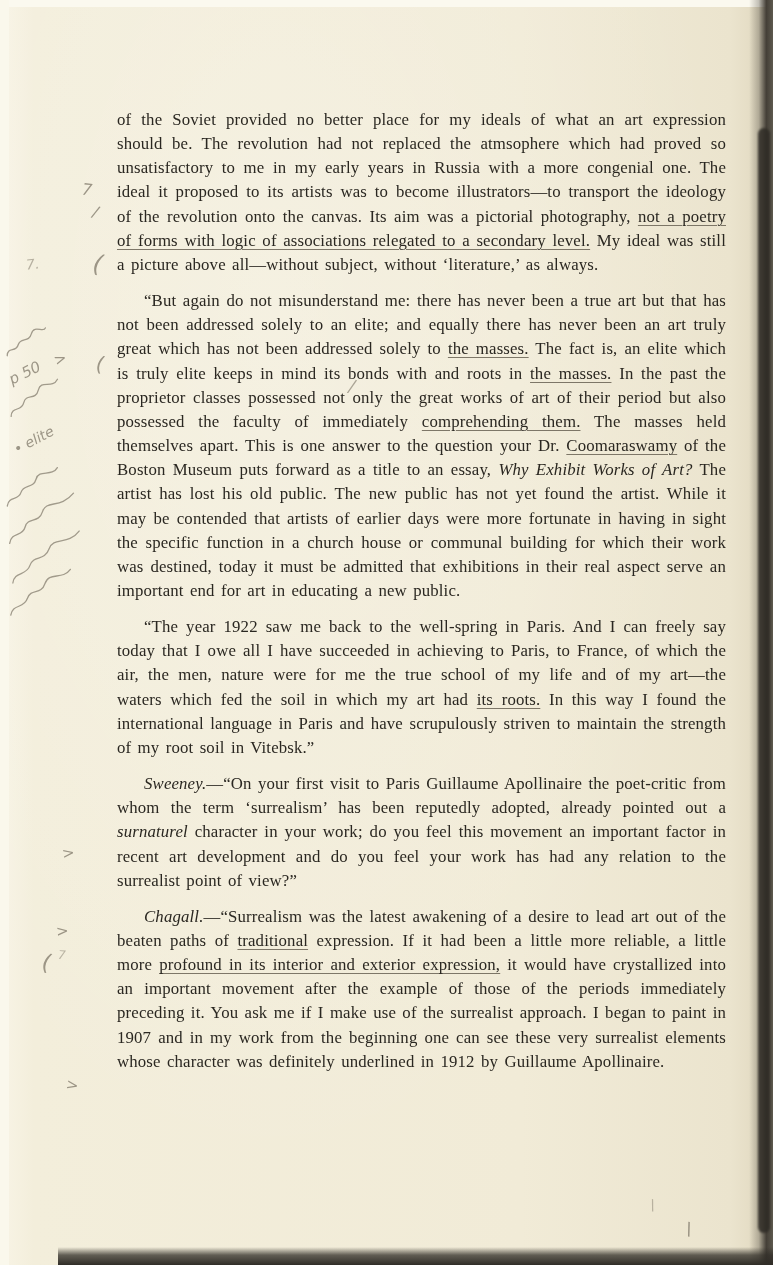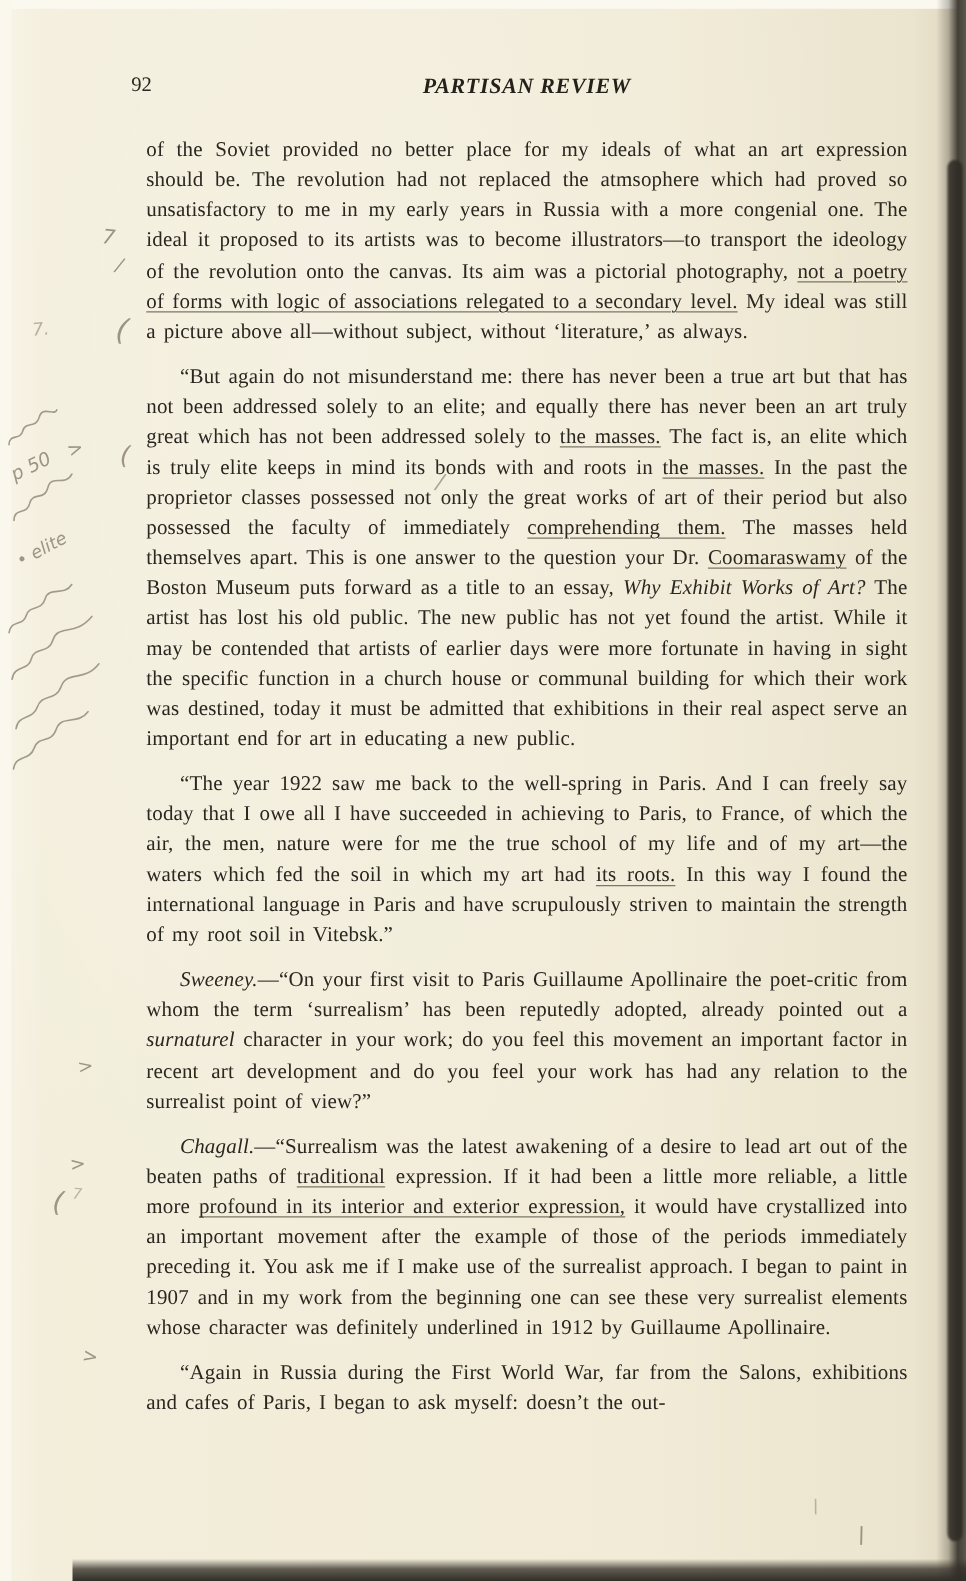--- a/index.html
+++ b/index.html
@@ -89,32 +89,27 @@
 <body>
 
 <div class="page">
 
   <div class="edge-top"></div>
   <div class="edge-left"></div>
   <div class="edge-right"></div>
   <div class="edge-right-dark"></div>
   <div class="edge-bottom"></div>
 
-  <div class="header">
-    <span class="pagenum">92</span>
-    <span class="journal">PARTISAN REVIEW</span>
-  </div>
 
   <div class="bodytext">
       <p class="para"><span>of the Soviet provided no better place for my ideals of what an art expression should be. The revolution had not replaced the atmsophere which had proved so unsatisfactory to me in my early years in Russia with a more congenial one. The ideal it proposed to its artists was to become illustrators—to transport the ideology of the revolution onto the canvas. Its aim was a pictorial photography, </span><span class="undl">not a poetry of forms with logic of associations relegated to a secondary level.</span><span> My ideal was still a picture above all—without subject, without ‘literature,’ as always.</span></p>
       <p class="para ind"><span>“But again do not misunderstand me: there has never been a true art but that has not been addressed solely to an elite; and equally there has never been an art truly great which has not been addressed solely to </span><span class="undl">the masses.</span><span> The fact is, an elite which is truly elite keeps in mind its bonds with and roots in </span><span class="undl">the masses.</span><span> In the past the proprietor classes possessed not only the great works of art of their period but also possessed the faculty of immediately </span><span class="undl">comprehending them.</span><span> The masses held themselves apart. This is one answer to the question your Dr. </span><span class="undl">Coomaraswamy</span><span> of the Boston Museum puts forward as a title to an essay, </span><span class="itl">Why Exhibit Works of Art?</span><span> The artist has lost his old public. The new public has not yet found the artist. While it may be contended that artists of earlier days were more fortunate in having in sight the specific function in a church house or communal building for which their work was destined, today it must be admitted that exhibitions in their real aspect serve an important end for art in educating a new public.</span></p>
       <p class="para ind"><span>“The year 1922 saw me back to the well-spring in Paris. And I can freely say today that I owe all I have succeeded in achieving to Paris, to France, of which the air, the men, nature were for me the true school of my life and of my art—the waters which fed the soil in which my art had </span><span class="undl">its roots.</span><span> In this way I found the international language in Paris and have scrupulously striven to maintain the strength of my root soil in Vitebsk.”</span></p>
       <p class="para ind"><span class="itl">Sweeney.</span><span>—“On your first visit to Paris Guillaume Apollinaire the poet-critic from whom the term ‘surrealism’ has been reputedly adopted, already pointed out a </span><span class="itl">surnaturel</span><span> character in your work; do you feel this movement an important factor in recent art development and do you feel your work has had any relation to the surrealist point of view?”</span></p>
       <p class="para ind"><span class="itl">Chagall.</span><span>—“Surrealism was the latest awakening of a desire to lead art out of the beaten paths of </span><span class="undl">traditional</span><span> expression. If it had been a little more reliable, a little more </span><span class="undl">profound in its interior and exterior expression,</span><span> it would have crystallized into an important movement after the example of those of the periods immediately preceding it. You ask me if I make use of the surrealist approach. I began to paint in 1907 and in my work from the beginning one can see these very surrealist elements whose character was definitely underlined in 1912 by Guillaume Apollinaire.</span></p>
-      <p class="para ind"><span>“Again in Russia during the First World War, far from the Salons, exhibitions and cafes of Paris, I began to ask myself: doesn’t the out-</span></p>
     </div>
 
   <div>
 
     <svg class="sq sqA1" width="50" height="16" viewBox="0 0 50 16">
         <path d="M1,10 C6,2 10,12 16,6 S26,10 33,3 44,9 48,5"></path>
       </svg>
     <svg class="sq sqA2" width="62" height="20" viewBox="0 0 62 20">
         <path d="M1,13 C7,4 12,15 19,8 S30,13 38,5 50,12 60,6"></path>
       </svg>

